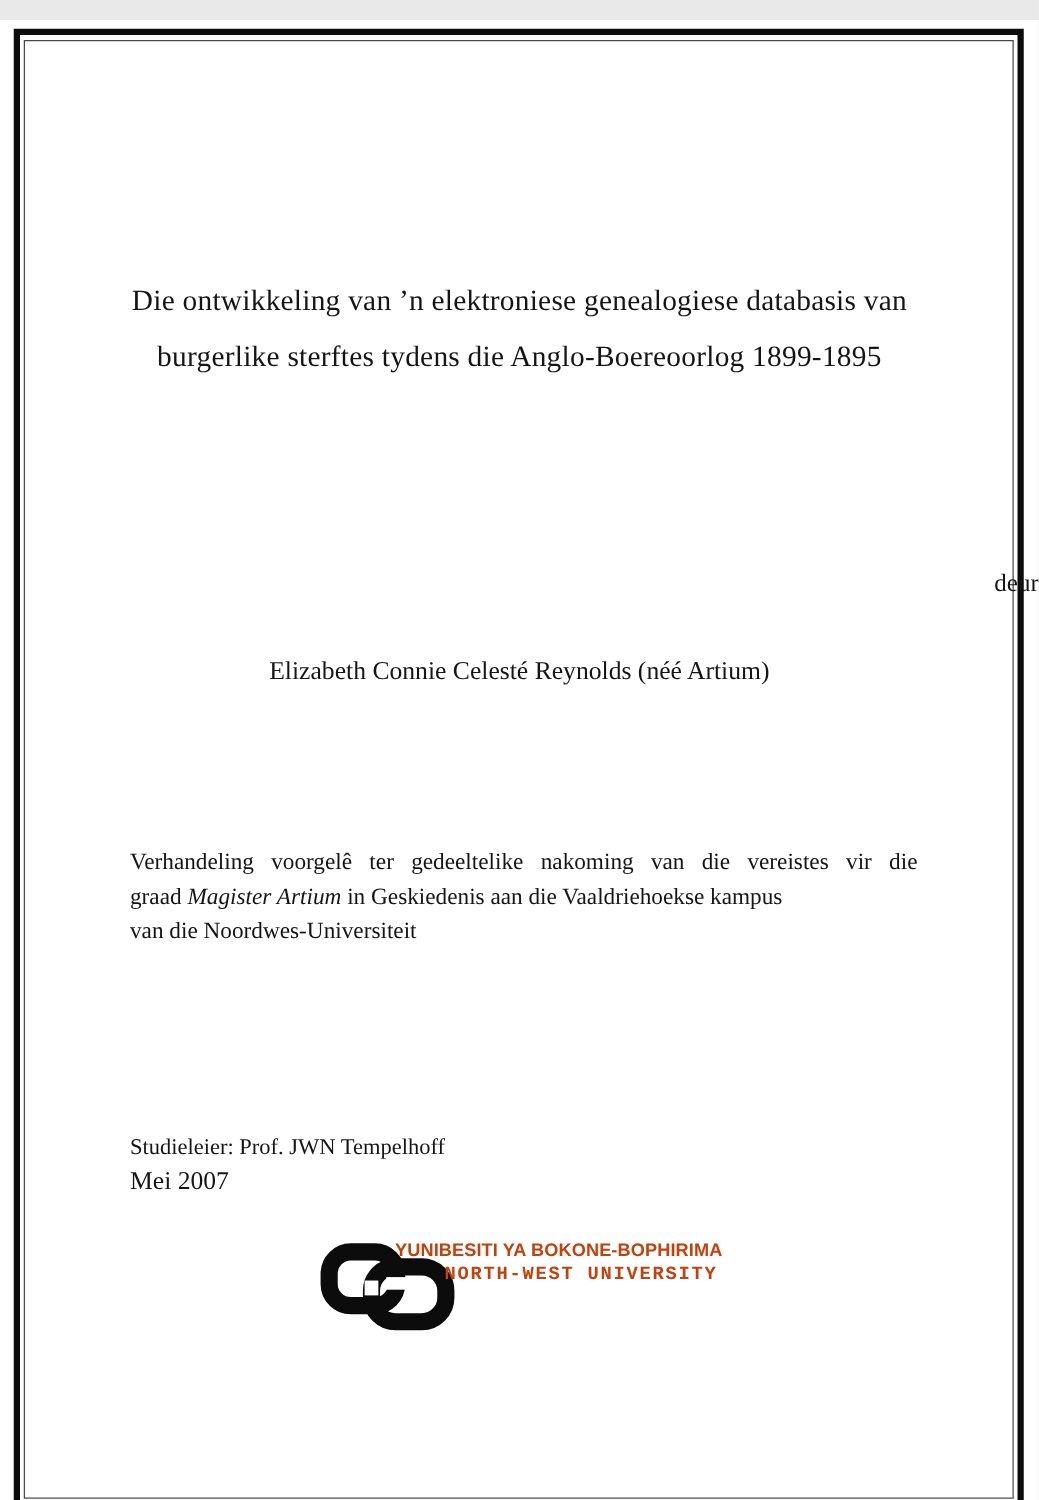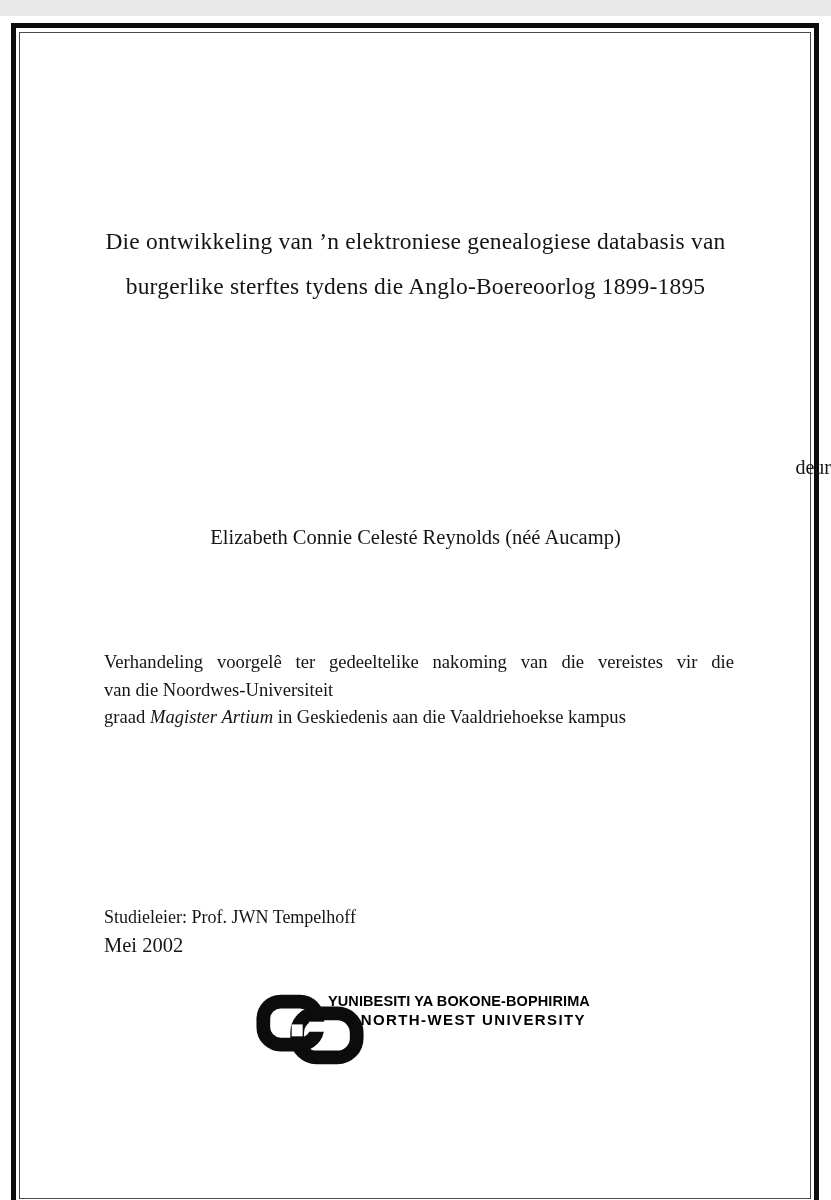--- a/index.html
+++ b/index.html
@@ -28,73 +28,73 @@
   }
   .byline{
     position:absolute;left:0;right:0;top:439px;
     text-align:right;font-size:20px;line-height:24px;
   }
   .author{
     position:absolute;left:0;right:0;top:508px;
     text-align:center;font-size:20.5px;line-height:26px;
   }
   .statement{
-    position:absolute;left:104px;top:632px;width:630px;
+    position:absolute;left:104px;top:660px;width:630px;
     font-size:18.6px;line-height:27.5px;
   }
   .statement .just{
     text-align:justify;text-align-last:justify;text-justify:inter-word;
   }
   .supervisor{
     position:absolute;left:104px;top:887px;
     font-size:18px;line-height:28px;
   }
   .date{
     position:absolute;left:104px;top:915px;
     font-size:20.5px;line-height:28px;
   }
   .logo-mark{
     position:absolute;left:256px;top:975px;
     width:108px;height:76px;
   }
   .logo-text{
-    position:absolute;left:328px;top:977px;width:258px;
+    position:absolute;left:316px;top:977px;width:258px;
     font-family:"Liberation Sans", sans-serif;
-    color:#000000;
+    color:#c2410c;
     text-align:right;
   }
   .lt1{font-size:14.5px;font-weight:bold;line-height:17.5px;letter-spacing:0.1px;white-space:nowrap;}
-  .lt2,.lt3{font-size:15px;font-weight:bold;line-height:17.5px;letter-spacing:1.4px;white-space:nowrap;}
+  .lt2,.lt3{font-size:15px;font-weight:bold;line-height:17.5px;letter-spacing:1.4px;white-space:nowrap;font-family:Liberation Mono, monospace;}
   i{font-style:italic;}
 </style>
 </head>
 <body>
 
 <div class="page">
 
   <div class="frame-outer"></div>
   <div class="frame-inner"></div>
 
   <div class="title">
     <div>Die ontwikkeling van ’n elektroniese genealogiese databasis van</div>
     <div>burgerlike sterftes tydens die Anglo-Boereoorlog 1899-1895</div>
   </div>
 
   <div class="byline">deur</div>
 
-  <div class="author">Elizabeth Connie Celesté Reynolds (néé Aucamp)</div>
+  <div class="author">Elizabeth Connie Celesté Reynolds (néé Artium)</div>
 
   <div class="statement">
     <div class="just">Verhandeling voorgelê ter gedeeltelike nakoming van die vereistes vir die</div>
+    <div><span>graad </span><i>Magister Artium</i><span> in Geskiedenis aan die Vaaldriehoekse kampus</span></div>
     <div>van die Noordwes-Universiteit</div>
-    <div><span>graad </span><i>Magister Artium</i><span> in Geskiedenis aan die Vaaldriehoekse kampus</span></div>
   </div>
 
   <div class="supervisor">Studieleier: Prof. JWN Tempelhoff</div>
-  <div class="date">Mei 2002</div>
+  <div class="date">Mei 2007</div>
 
   <svg class="logo-mark" viewBox="0 0 118 78" xmlns="http://www.w3.org/2000/svg" aria-hidden="true">
 
     <rect x="8" y="9" width="59" height="47" rx="19" fill="none" stroke="#0c0c0c" stroke-width="15"></rect>
 
     <rect x="45" y="22" width="65" height="48" rx="21" fill="none" stroke="#0c0c0c" stroke-width="15"></rect>
 
     <rect x="58" y="31" width="18" height="11" fill="#ffffff"></rect>
 
     <rect x="39" y="34" width="12" height="13" fill="#ffffff"></rect>

